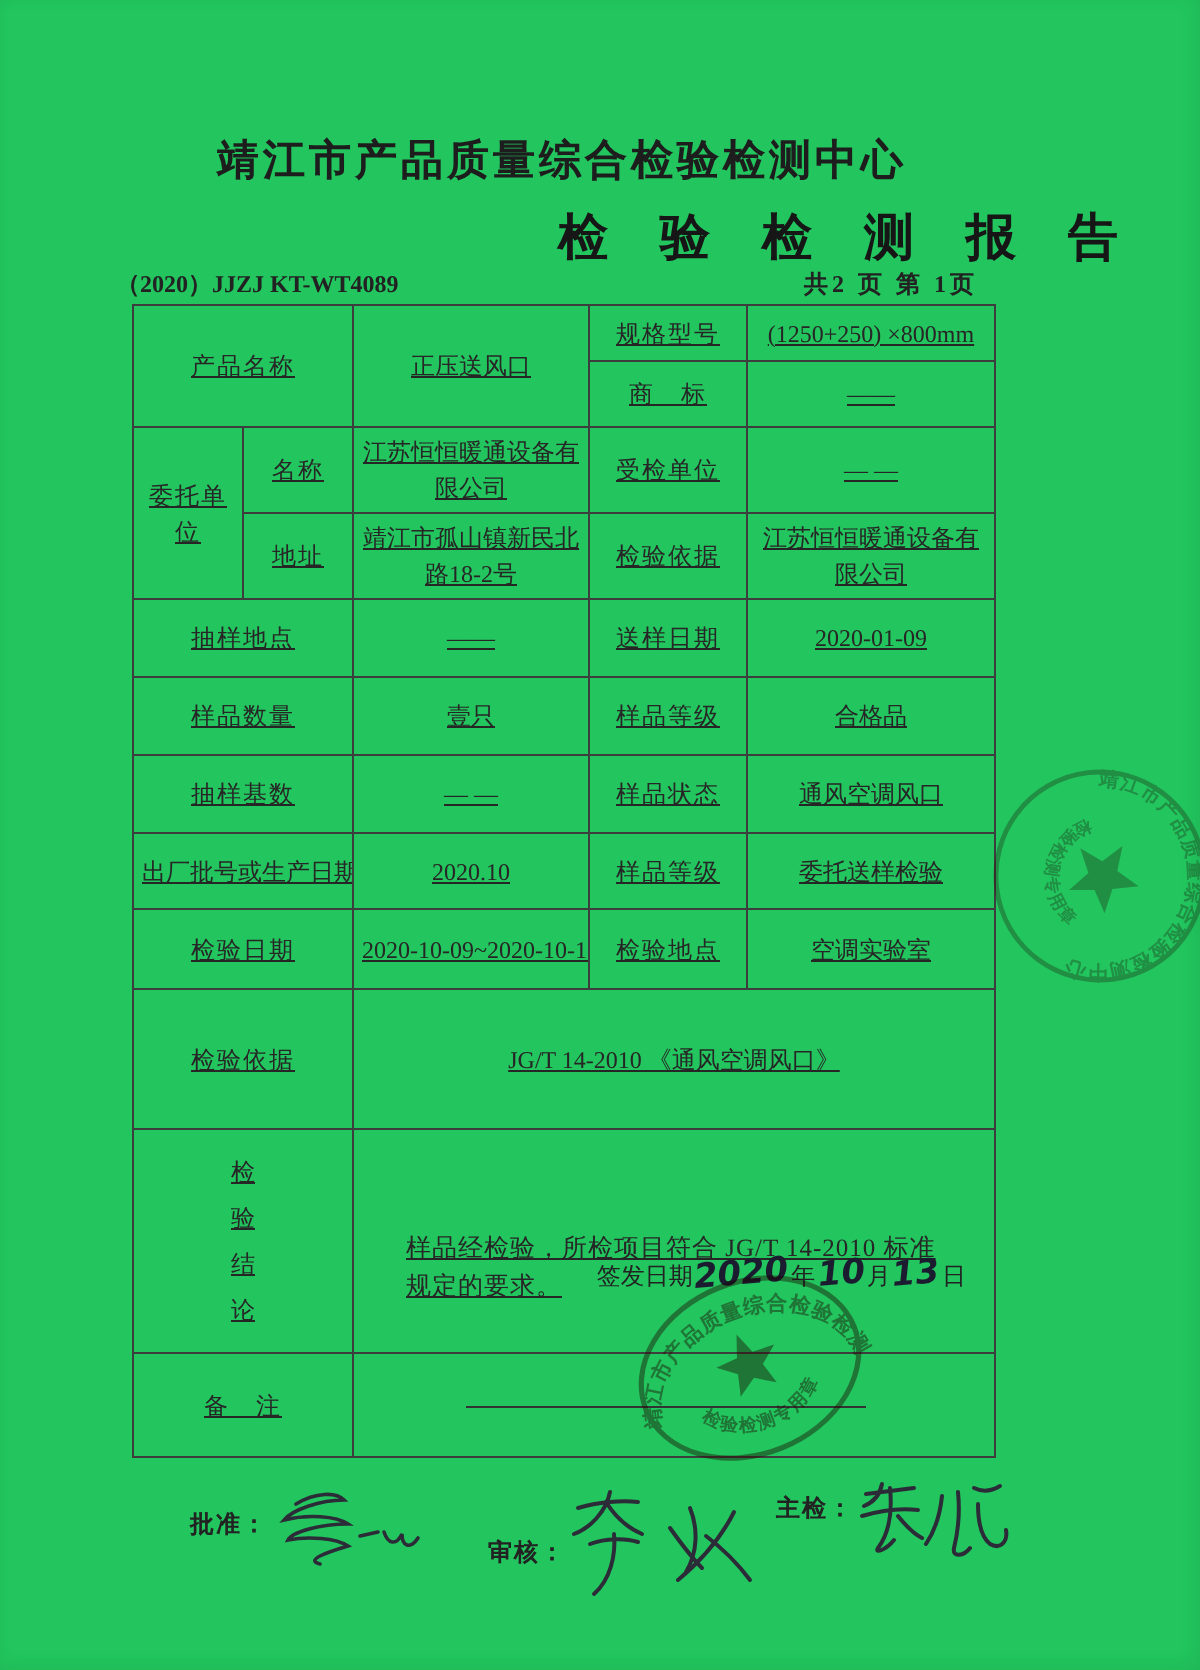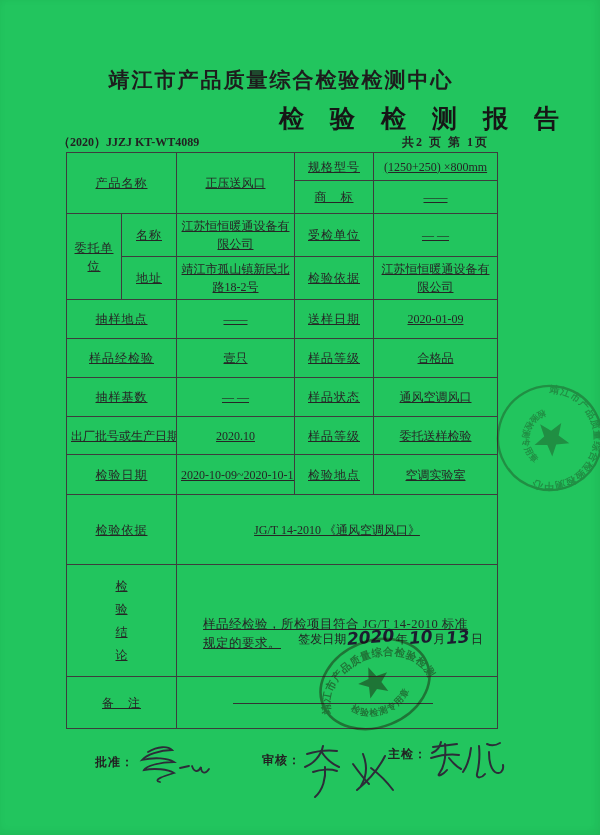--- a/index.html
+++ b/index.html
@@ -116,21 +116,21 @@
         <td class="lbl">检验依据</td>
         <td>江苏恒恒暖通设备有限公司</td>
       </tr>
       <tr style="height:39px">
         <td class="lbl" colspan="2">抽样地点</td>
         <td>——</td>
         <td class="lbl">送样日期</td>
         <td>2020-01-09</td>
       </tr>
       <tr style="height:39px">
-        <td class="lbl" colspan="2">样品经检验</td>
+        <td class="lbl" colspan="2">样品数量</td>
         <td>壹只</td>
         <td class="lbl">样品等级</td>
         <td>合格品</td>
       </tr>
       <tr style="height:39px">
         <td class="lbl" colspan="2">抽样基数</td>
         <td>— —</td>
         <td class="lbl">样品状态</td>
         <td>通风空调风口</td>
       </tr>
@@ -179,21 +179,21 @@
     <div class="sig-group" style="left:95px;top:2px;">
       <span class="sig-label">批准：</span>
       <svg class="sig-draw" width="78" height="48" viewBox="0 0 78 48">
         <g fill="none" stroke="#2c2c38" stroke-width="1.8" stroke-linecap="round">
           <path d="M14,10 C24,4 34,4 38,8 C26,8 12,13 8,18 C20,15 34,16 40,20 C26,20 12,24 10,28 C20,26 34,27 40,31 C30,34 18,38 26,40"></path>
           <path d="M46,26 L55,24"></path>
           <path d="M58,24 C60,30 64,31 67,25 C67,31 71,33 75,27"></path>
         </g>
       </svg>
     </div>
-    <div class="sig-group" style="left:262px;top:0;">
+    <div class="sig-group" style="left:244px;top:0;align-items:center;">
       <span class="sig-label">审核：</span>
       <svg class="sig-draw" width="110" height="60" viewBox="0 0 110 60" aria-label="李水">
         <g fill="none" stroke="#2c2c38" stroke-width="2" stroke-linecap="round">
           <path d="M22,6 C20,16 12,24 4,27"></path>
           <path d="M6,14 C16,11 28,10 36,11"></path>
           <path d="M20,11 C25,19 31,24 38,27"></path>
           <path d="M12,32 C20,29 30,29 36,31"></path>
           <path d="M24,27 C25,38 22,50 14,57"></path>
           <path d="M62,14 C66,24 66,36 60,46"></path>
           <path d="M52,24 C57,31 62,38 68,44"></path>

